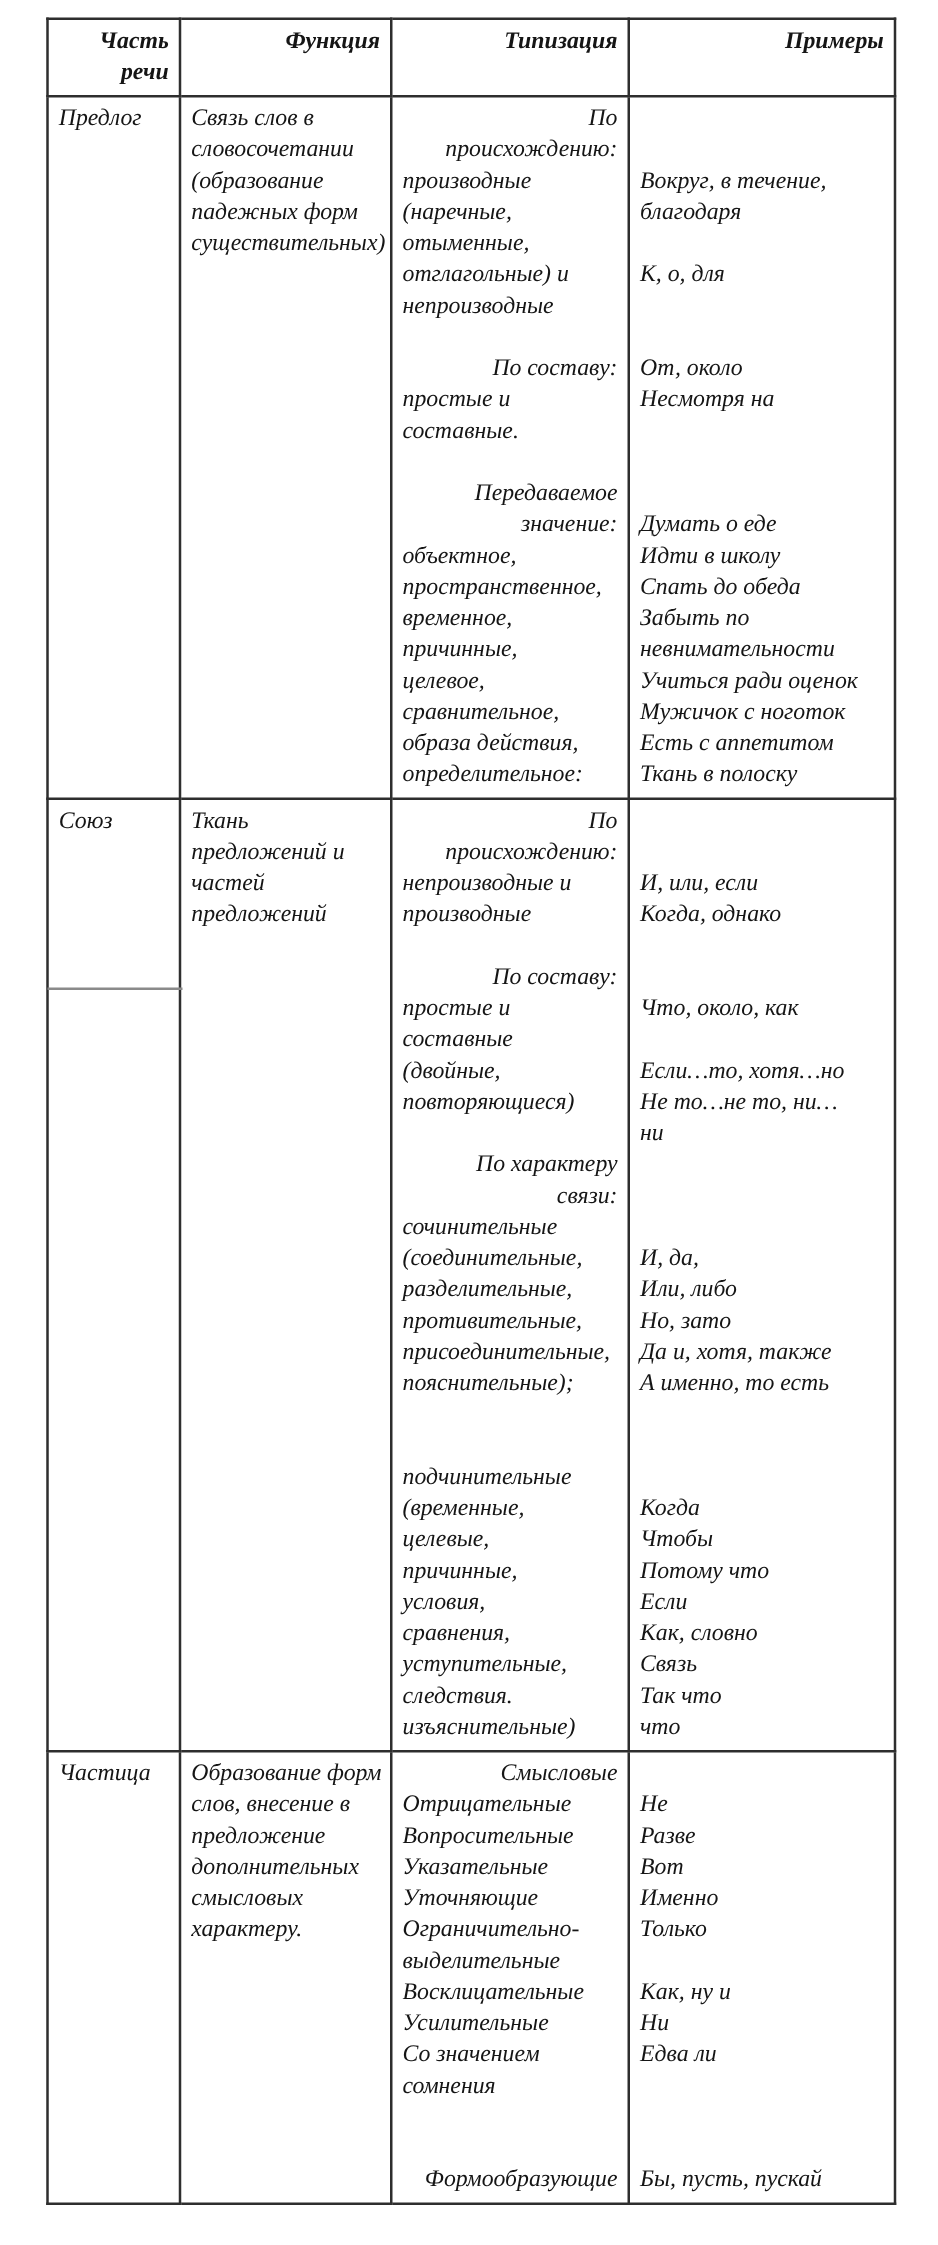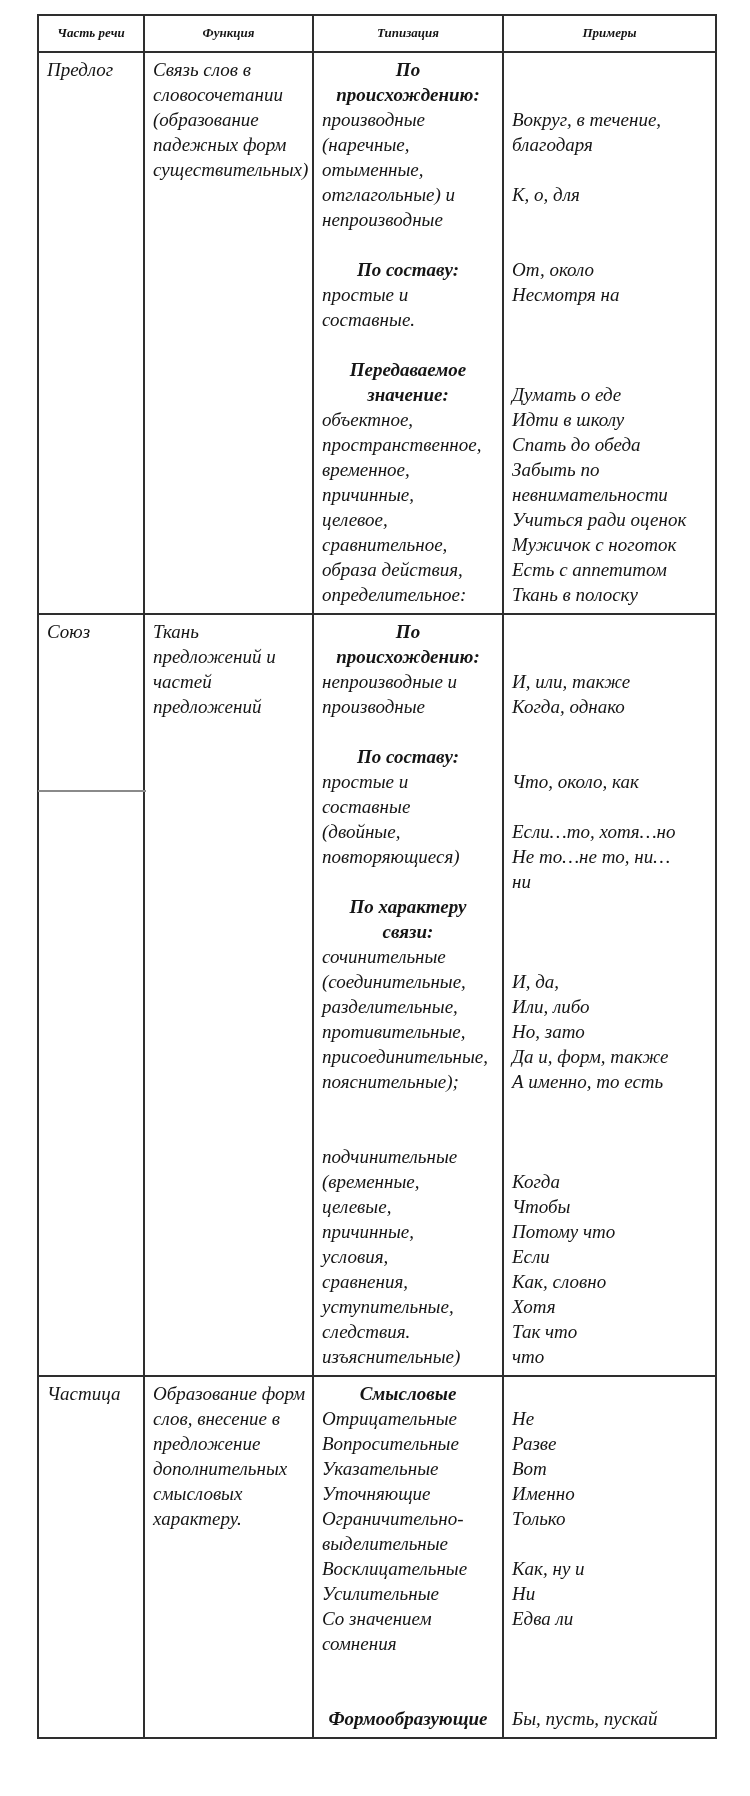--- a/index.html
+++ b/index.html
@@ -28,32 +28,32 @@
   }
   table.grammar td, table.grammar th {
     border: 2px solid #2e2e2e;
     vertical-align: top;
     padding: 4px 8px 6px 8px;
     overflow: visible;
   }
   th.hdr {
     font-weight: bold;
     font-style: italic;
-    text-align: center;
-    font-size: 13px;
+    text-align: right;
+    font-size: 19px;
     line-height: 25px;
   }
   .line {
     font-size: 19px;
     line-height: 25px;
     white-space: nowrap;
   }
   .line.heading {
-    font-weight: bold;
-    text-align: center;
+    font-weight: normal;
+    text-align: right;
   }
   .page-break-artifact {
     position: absolute;
     left: 38px;
     top: 790px;
     width: 108px;
     height: 2px;
     background: #8a8a8a;
   }
 </style>
@@ -175,46 +175,46 @@
             <div class="line">причинные,</div>
             <div class="line">условия,</div>
             <div class="line">сравнения,</div>
             <div class="line">уступительные,</div>
             <div class="line">следствия.</div>
             <div class="line">изъяснительные)</div>
           </td>
           <td>
             <div class="line">&nbsp;</div>
             <div class="line">&nbsp;</div>
-            <div class="line">И, или, также</div>
+            <div class="line">И, или, если</div>
             <div class="line">Когда, однако</div>
             <div class="line">&nbsp;</div>
             <div class="line">&nbsp;</div>
             <div class="line">Что, около, как</div>
             <div class="line">&nbsp;</div>
             <div class="line">Если…то, хотя…но</div>
             <div class="line">Не то…не то, ни…</div>
             <div class="line">ни</div>
             <div class="line">&nbsp;</div>
             <div class="line">&nbsp;</div>
             <div class="line">&nbsp;</div>
             <div class="line">И, да,</div>
             <div class="line">Или, либо</div>
             <div class="line">Но, зато</div>
-            <div class="line">Да и, форм, также</div>
+            <div class="line">Да и, хотя, также</div>
             <div class="line">А именно, то есть</div>
             <div class="line">&nbsp;</div>
             <div class="line">&nbsp;</div>
             <div class="line">&nbsp;</div>
             <div class="line">Когда</div>
             <div class="line">Чтобы</div>
             <div class="line">Потому что</div>
             <div class="line">Если</div>
             <div class="line">Как, словно</div>
-            <div class="line">Хотя</div>
+            <div class="line">Связь</div>
             <div class="line">Так что</div>
             <div class="line">что</div>
           </td>
         </tr>
         <tr>
           <td>
             <div class="line">Частица</div>
           </td>
           <td>
             <div class="line">Образование форм</div>

